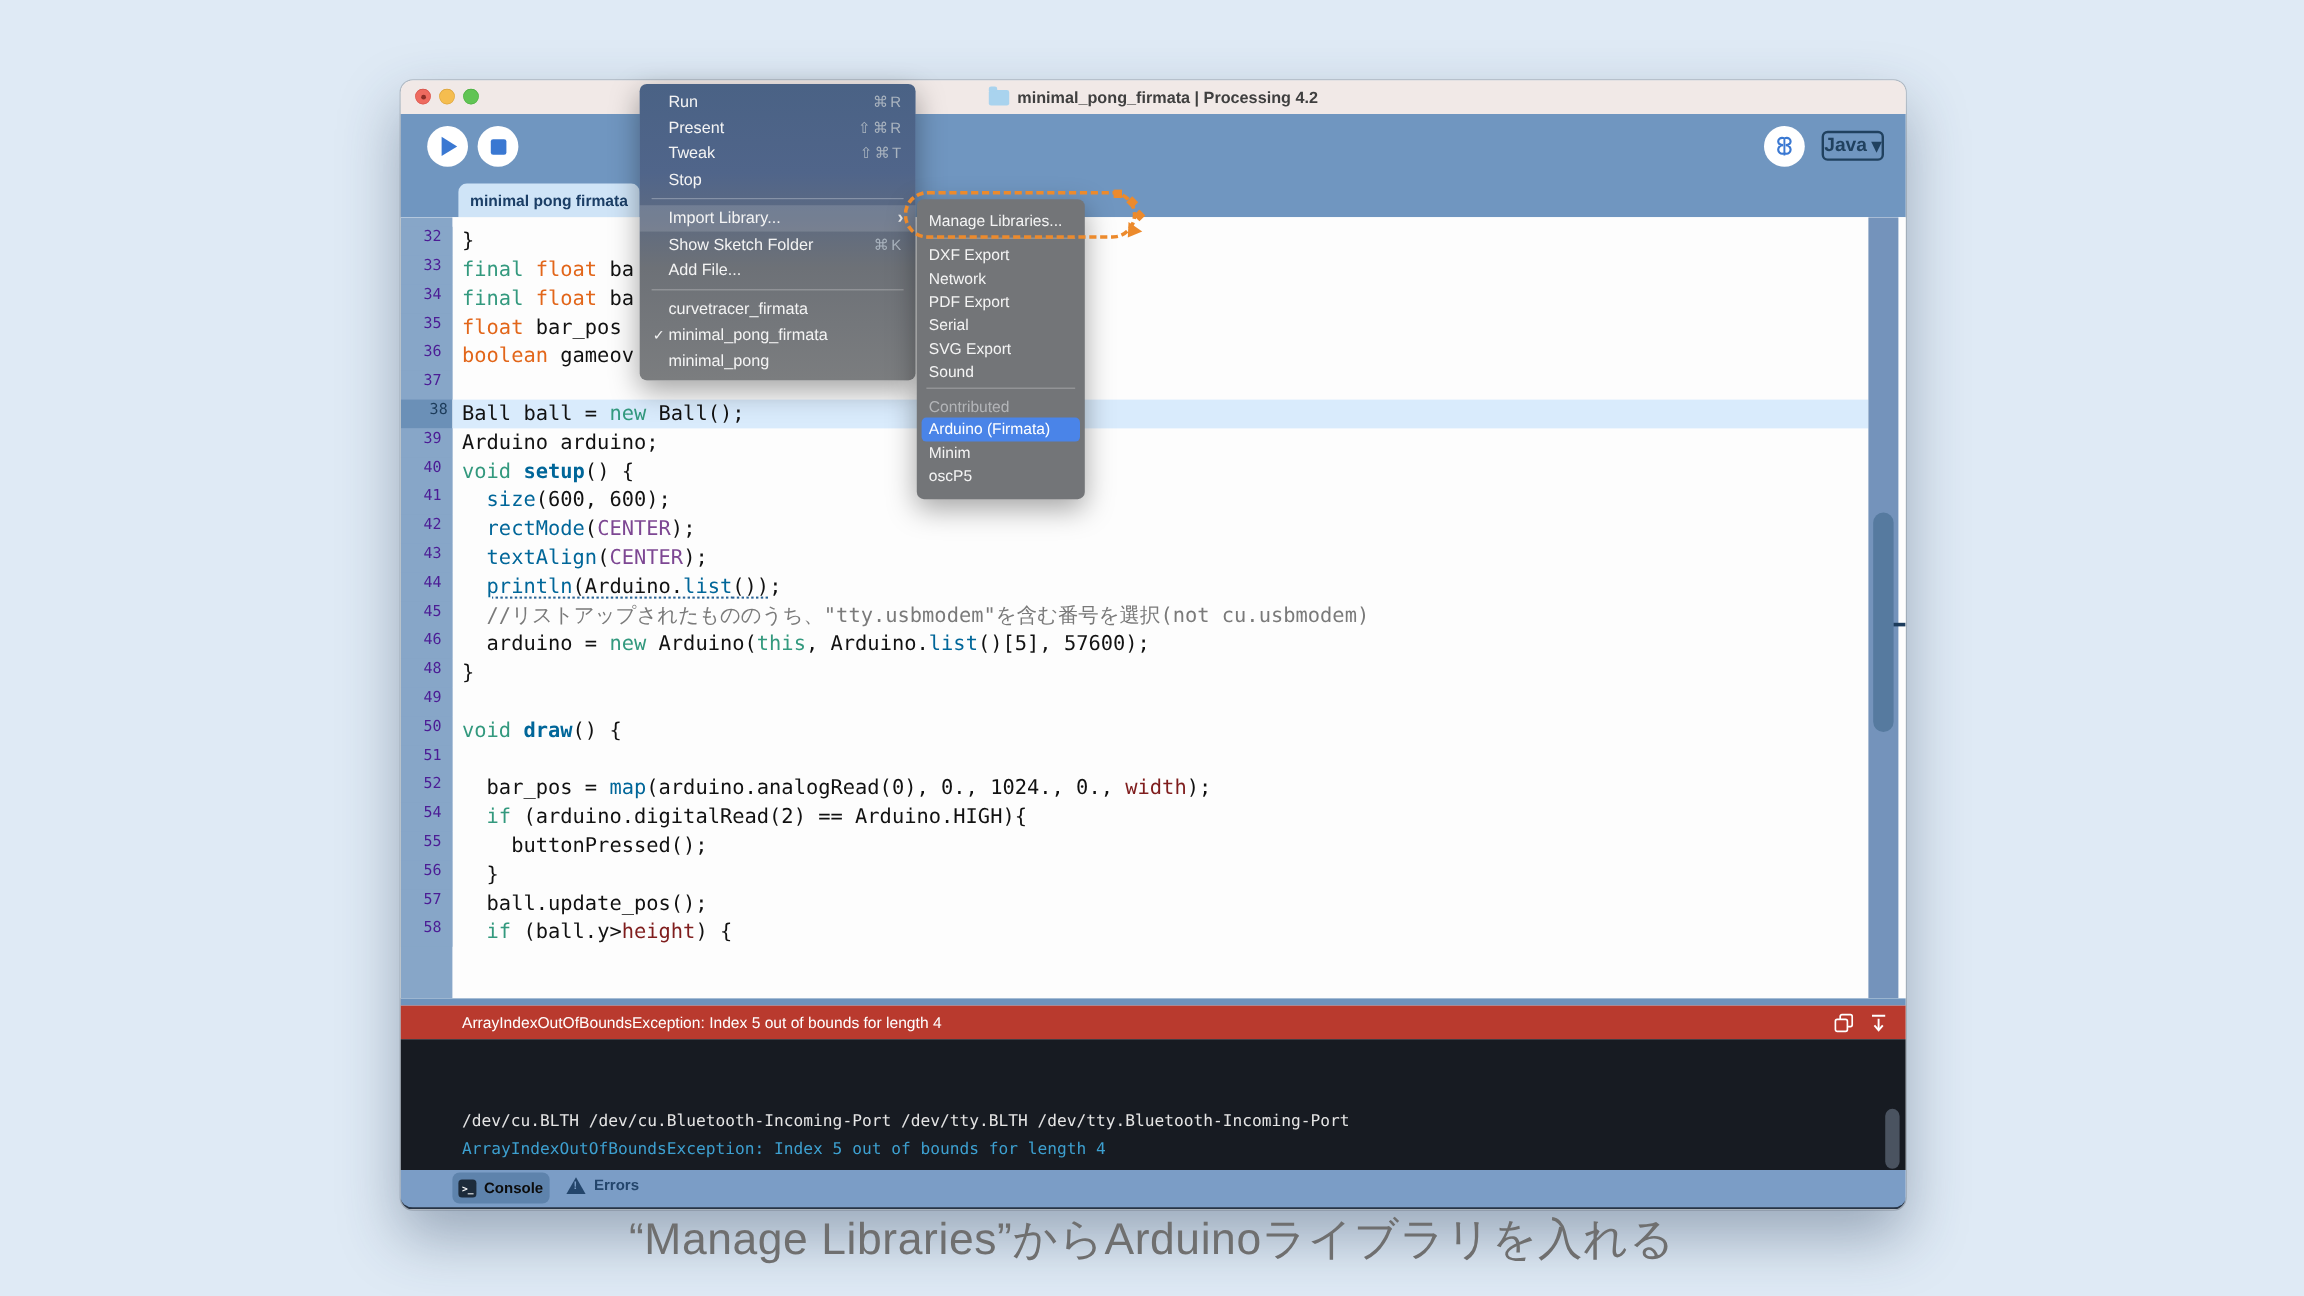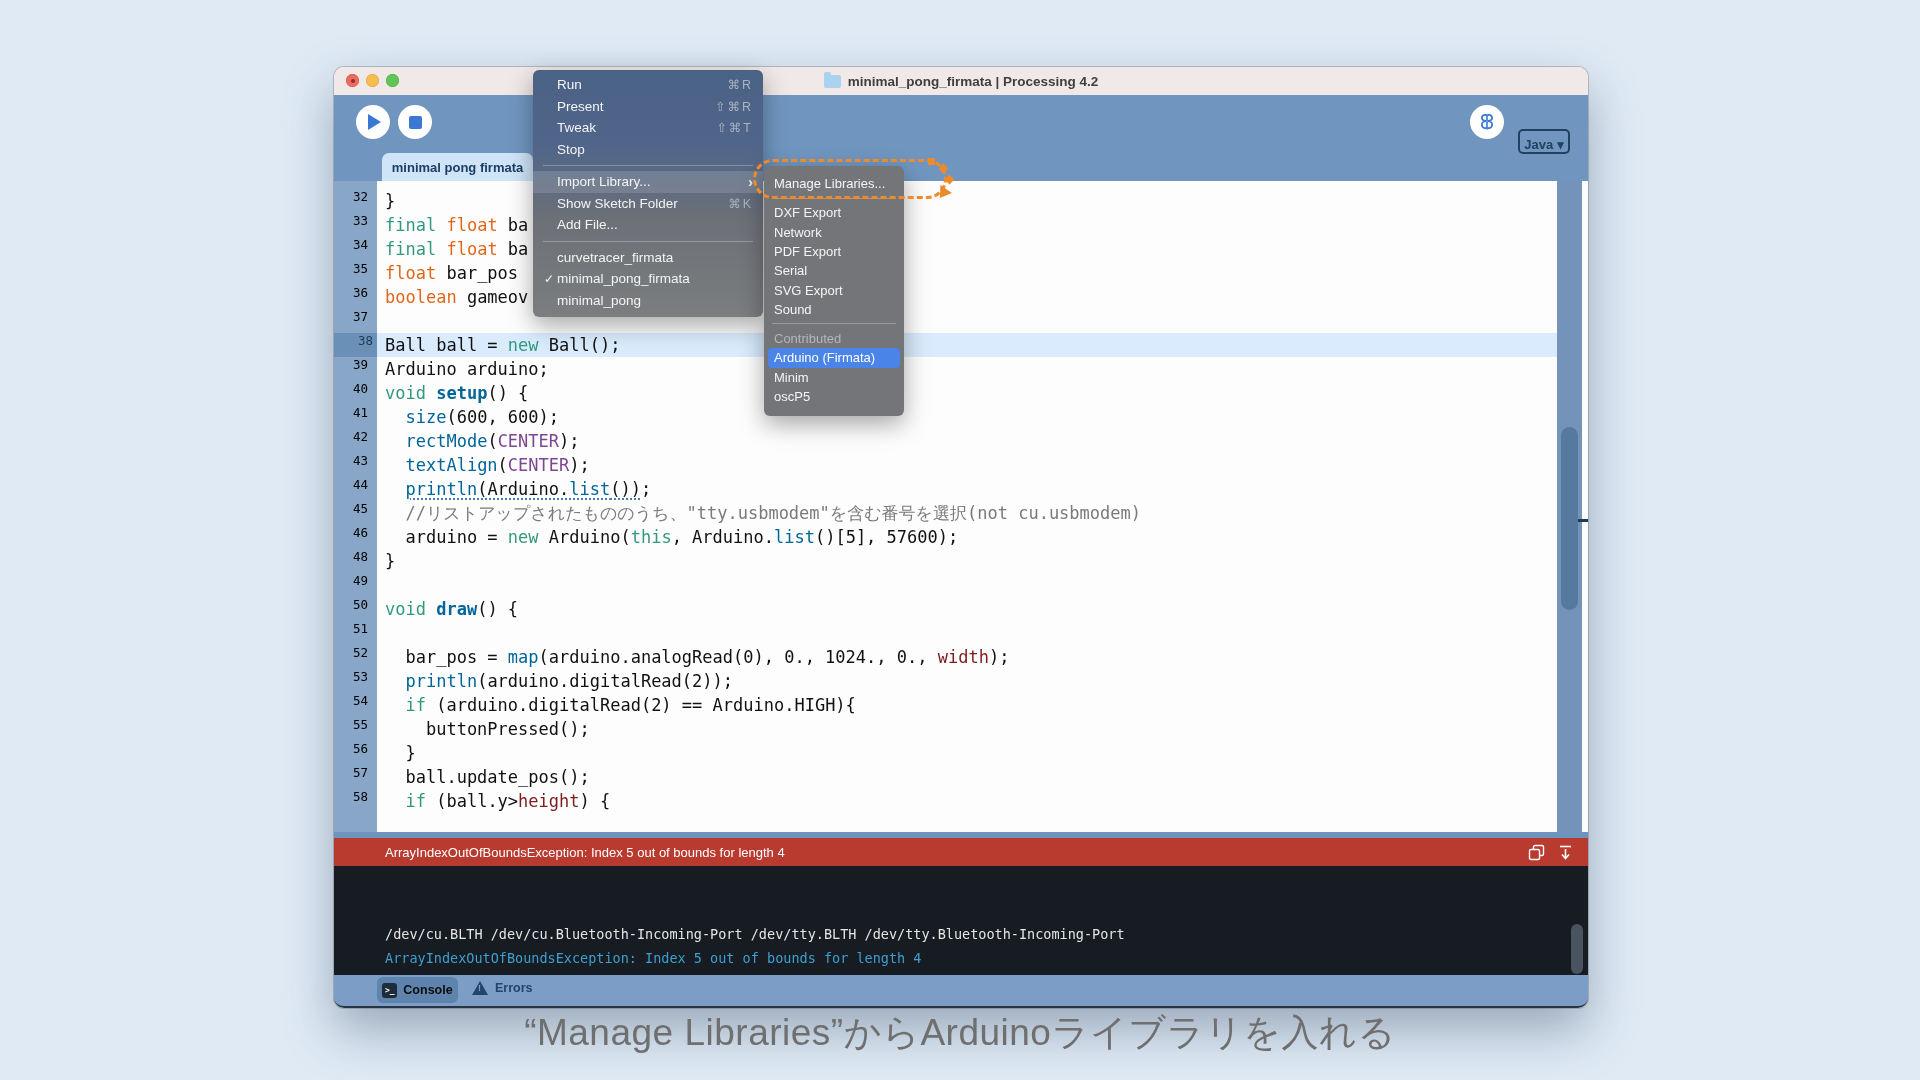--- a/index.html
+++ b/index.html
@@ -22,30 +22,30 @@
   .foldericon { width:17px; height:13px; background:#a9d3ee; border-radius:2px; position:relative; display:inline-block; }
   .foldericon::before { content:""; position:absolute; left:0; top:-3px; width:7px; height:4px; background:#a9d3ee; border-radius:2px 2px 0 0; }
 
   .toolbar { position:absolute; left:0; top:28px; width:100%; height:86px; background:#7096c0; }
   .circlebtn { position:absolute; width:34px; height:34px; border-radius:50%; background:#fff; display:flex; align-items:center; justify-content:center; }
   .playbtn { left:22px; top:10px; } .stopbtn { left:64px; top:10px; }
   .play-tri { width:0; height:0; border-left:13px solid #3a78d2; border-top:8px solid transparent; border-bottom:8px solid transparent; margin-left:3px; }
   .stop-sq { width:13px; height:13px; background:#3a78d2; border-radius:2px; }
   .debugbtn { left:1136px; top:10px; }
   .modebtn { position:absolute; left:1184px; top:14px; width:52px; height:25px; border:2px solid #20415f; border-radius:5px;
-             color:#20415f; font-size:13px; font-weight:bold; display:flex; align-items:flex-end; justify-content:center; gap:4px; background:transparent;margin-top:20px; }
+             color:#20415f; font-size:16px; font-weight:bold; display:flex; align-items:center; justify-content:center; gap:4px; background:transparent; }
   .tab { position:absolute; left:48px; top:58px; height:28px; width:151px; background:#cfe4f7; border-radius:7px 7px 0 0;
          display:flex; align-items:center; justify-content:center; font-size:13px; font-weight:bold; color:#1b3e66; }
 
   
   .editor { position:absolute; left:0; top:114px; width:100%; height:651px; background:#fdfdfd; overflow:hidden; }
   .gutter-bg { position:absolute; left:0; top:0; width:43px; height:100%; background:#87a6c8; }
   .code-area { position:absolute; left:0; top:8px; width:1223px; }
   .crow { display:flex; height:24px; line-height:24px; white-space:pre; }
-  .crow .gut { width:43px; flex:0 0 43px; text-align:right; padding-right:9px; font:12.5px "DejaVu Sans Mono", monospace; color:#000000; background:#87a6c8; }
+  .crow .gut { width:43px; flex:0 0 43px; text-align:right; padding-right:9px; font:12.5px "DejaVu Sans Mono", monospace; color:#4c1d95; background:#87a6c8; }
   .crow .code { flex:1; padding-left:8px; font:17px/24px "DejaVu Sans Mono", monospace; color:#111; }
   .crow.current .code { background:#d9ebfc; }
   .crow.current .gut { background:#6b90b7; color:#1c3b59;padding-left:24px; }
   .tok-k { color:#33997e; } .tok-t { color:#e2661a; } .tok-fn { color:#006699; }
   .tok-f { color:#006699; font-weight:bold; } .tok-c { color:#7d4793; } .tok-v { color:#7f1d1d; }
   .tok-cm { color:#7a7a7a; } .tok-p { color:#111; }
   .tok-u { text-decoration:underline dotted #2a6496; text-underline-offset:4px; }
   .ed-scrollbar { position:absolute; right:6px; top:0; width:25px; height:100%; background:#7493bb; }
   .ed-thumb { position:absolute; left:4px; top:246px; width:17px; height:183px; border-radius:9px; background:#567a9f; }
   .ed-mark { position:absolute; right:0; top:338px; width:10px; height:3px; background:#1d3c5c; }
@@ -157,21 +157,20 @@
         <div class="crow"><span class="gut">42</span><span class="code"><span class="tok-p">  </span><span class="tok-fn">rectMode</span><span class="tok-p">(</span><span class="tok-c">CENTER</span><span class="tok-p">);</span></span></div>
         <div class="crow"><span class="gut">43</span><span class="code"><span class="tok-p">  </span><span class="tok-fn">textAlign</span><span class="tok-p">(</span><span class="tok-c">CENTER</span><span class="tok-p">);</span></span></div>
         <div class="crow"><span class="gut">44</span><span class="code"><span class="tok-p">  </span><span class="tok-fn tok-u">println</span><span class="tok-p tok-u">(Arduino.</span><span class="tok-fn tok-u">list</span><span class="tok-p tok-u">())</span><span class="tok-p">;</span></span></div>
         <div class="crow"><span class="gut">45</span><span class="code"><span class="tok-cm">  //リストアップされたもののうち、"tty.usbmodem"を含む番号を選択(not cu.usbmodem)</span></span></div>
         <div class="crow"><span class="gut">46</span><span class="code"><span class="tok-p">  arduino = </span><span class="tok-k">new</span><span class="tok-p"> Arduino(</span><span class="tok-k">this</span><span class="tok-p">, Arduino.</span><span class="tok-fn">list</span><span class="tok-p">()[5], 57600);</span></span></div>
         <div class="crow"><span class="gut">48</span><span class="code"><span class="tok-p">}</span></span></div>
         <div class="crow"><span class="gut">49</span><span class="code"></span></div>
         <div class="crow"><span class="gut">50</span><span class="code"><span class="tok-k">void</span><span class="tok-p"> </span><span class="tok-f">draw</span><span class="tok-p">() {</span></span></div>
         <div class="crow"><span class="gut">51</span><span class="code"></span></div>
         <div class="crow"><span class="gut">52</span><span class="code"><span class="tok-p">  bar_pos = </span><span class="tok-fn">map</span><span class="tok-p">(arduino.analogRead(0), 0., 1024., 0., </span><span class="tok-v">width</span><span class="tok-p">);</span></span></div>
-        <div class="crow"><span class="gut">53</span><span class="code"><span class="tok-p">  </span><span class="tok-fn">println</span><span class="tok-p">(arduino.digitalRead(2));</span></span></div>
         <div class="crow"><span class="gut">54</span><span class="code"><span class="tok-p">  </span><span class="tok-k">if</span><span class="tok-p"> (arduino.digitalRead(2) == Arduino.HIGH){</span></span></div>
         <div class="crow"><span class="gut">55</span><span class="code"><span class="tok-p">    buttonPressed();</span></span></div>
         <div class="crow"><span class="gut">56</span><span class="code"><span class="tok-p">  }</span></span></div>
         <div class="crow"><span class="gut">57</span><span class="code"><span class="tok-p">  ball.update_pos();</span></span></div>
         <div class="crow"><span class="gut">58</span><span class="code"><span class="tok-p">  </span><span class="tok-k">if</span><span class="tok-p"> (ball.y&gt;</span><span class="tok-v">height</span><span class="tok-p">) {</span></span></div>
       </div>
     <div class="ed-scrollbar">
       <div class="ed-thumb"></div>
     </div>
     <div class="ed-mark"></div>

